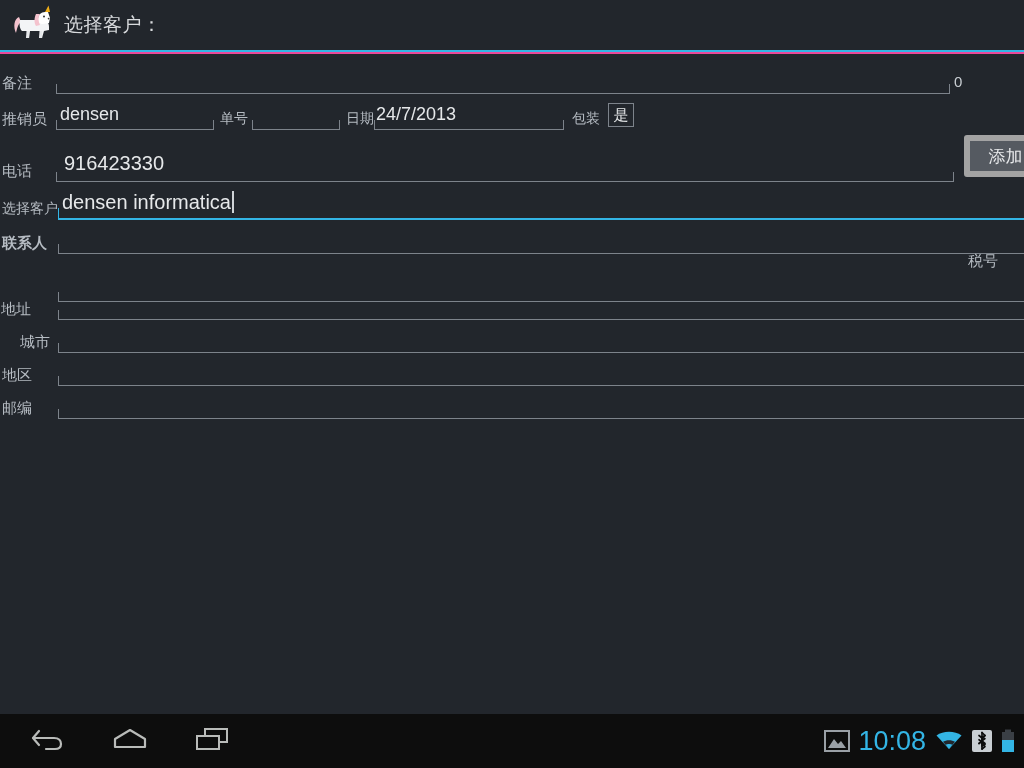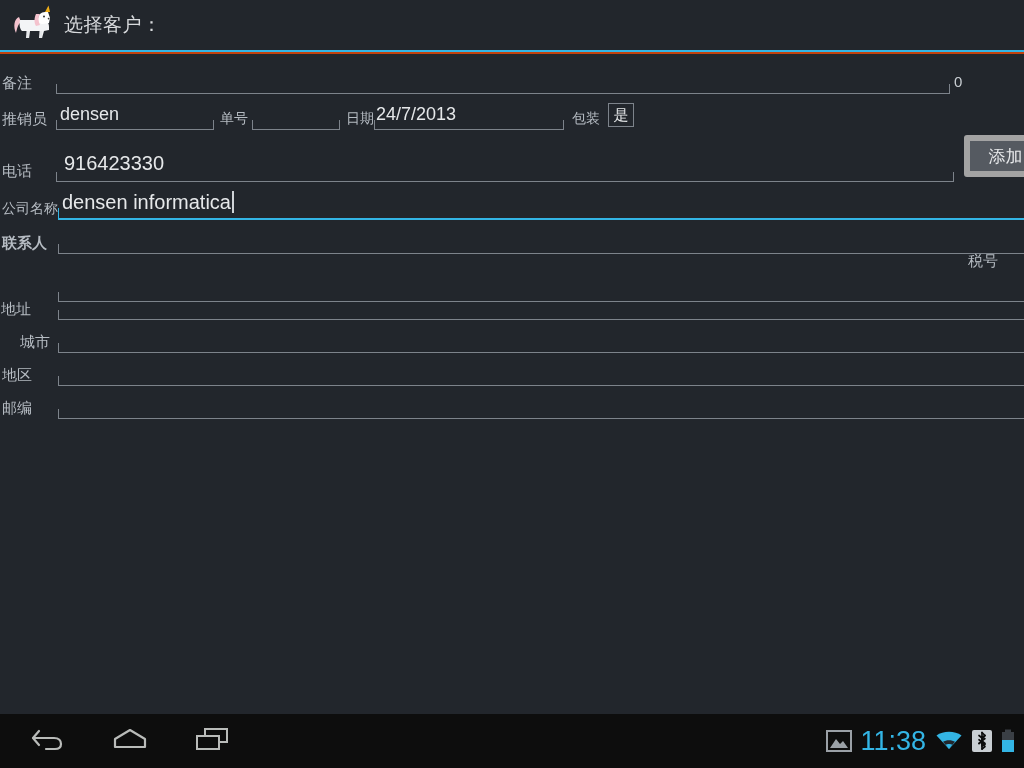--- a/index.html
+++ b/index.html
@@ -5,21 +5,21 @@
   * { box-sizing: border-box; margin: 0; padding: 0; }
   html, body {
     width: 1024px; height: 768px;
     background: #0d0d0d;
     font-family: "Liberation Sans", "DejaVu Sans", sans-serif;
     overflow: hidden;
   }
   #screen {
     position: relative;
     width: 1024px; height: 768px;
-    background: #c2410c;
+    background: #ec4899;
   }
 
   
   #title-bar {
     position: absolute; left: 0; top: 0;
     width: 1024px; height: 52px;
     background: #22262c;
     display: flex; align-items: center;
     border-bottom: 2px solid #33b5e5;
   }
@@ -217,21 +217,21 @@
     </div>
 
     <div class="row" style="left:0px; top:88px; width:1024px; height:40px;">
       <span class="lbl" style="width:56px; padding-left:2px;">电话</span>
       <div class="field" style="width:898px; height:36px;">
         <span class="val big">916423330</span>
       </div>
     </div>
 
     <div class="row" style="left:0px; top:128px; width:1024px; height:38px;">
-      <span class="lbl" style="width:58px; padding-left:2px; font-size:14px;">公司名称</span>
+      <span class="lbl" style="width:58px; padding-left:2px; font-size:14px;">选择客户</span>
       <div class="field focused open-right" style="width:966px; height:34px;">
         <span class="val big" style="padding-left:4px;">densen informatica</span>
           <span class="caret"></span>
       </div>
     </div>
 
     <div class="row" style="left:0px; top:166px; width:1024px;font-weight:bold;">
       <span class="lbl" style="width:58px; padding-left:2px;">联系人</span>
       <div class="field open-right" style="width:966px;">
         <span class="val"></span>
@@ -309,21 +309,21 @@
 
     <div id="status-right">
 
       <span style="display:flex;align-items:center;">
         <svg viewBox="0 0 26 22" width="26" height="22">
           <rect x="1" y="1" width="24" height="20" fill="none" stroke="#9aa0a6" stroke-width="2"></rect>
           <path d="M4 18 L10 9 L14 14 L17 11 L22 18 Z" fill="#9aa0a6"></path>
         </svg>
       </span>
 
-      <span id="clock">11:38</span>
+      <span id="clock">10:08</span>
 
       <span style="display:flex;align-items:center;">
         <svg viewBox="0 0 30 22" width="30" height="22">
           <path d="M15 19 L2.5 5.5 C9 0.5 21 0.5 27.5 5.5 Z" fill="#33b5e5"></path>
           <path d="M15 19 L9 11.8 C12 9.7 18 9.7 21 11.8 Z" fill="#22262c"></path>
           <path d="M15 19 L11.6 14.8 C13.2 13.6 16.8 13.6 18.4 14.8 Z" fill="#33b5e5"></path>
         </svg>
       </span>
 
       <span style="display:flex;align-items:center;">

